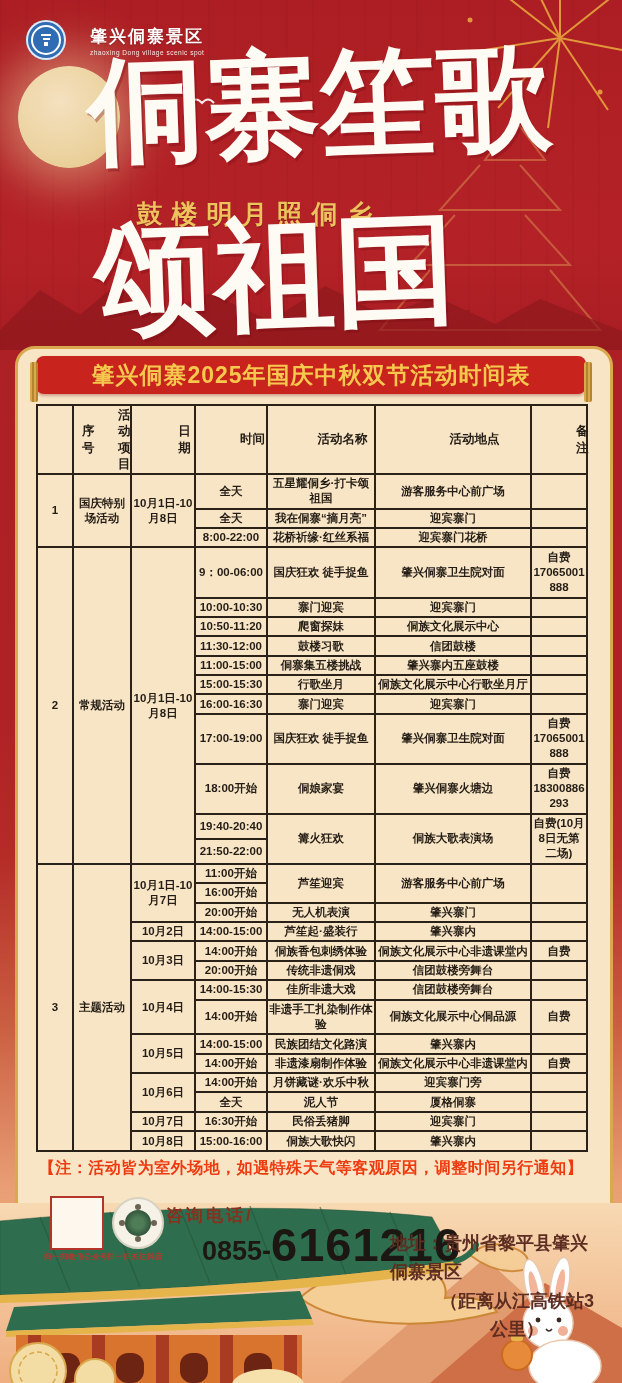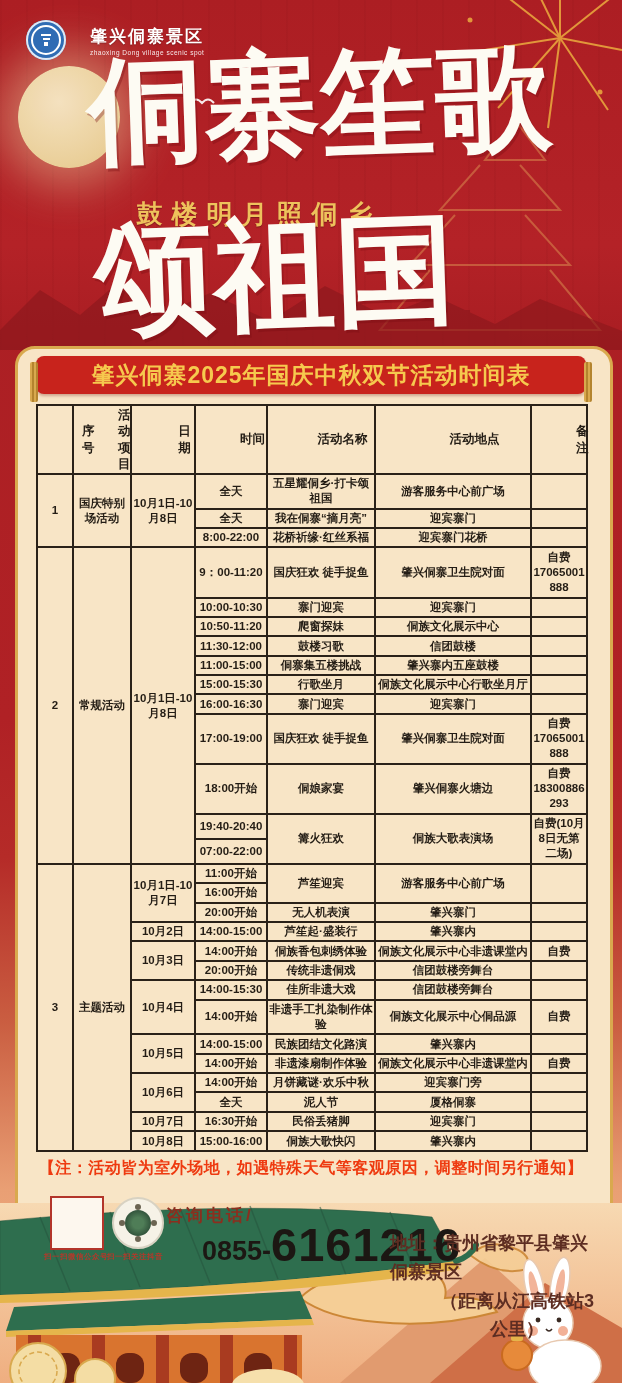--- a/index.html
+++ b/index.html
@@ -184,21 +184,21 @@
           <tr>
             <td class="c-time">8:00-22:00</td>
             <td class="c-name">花桥祈缘·红丝系福</td>
             <td class="c-venue">迎宾寨门花桥</td>
             <td class="c-note"></td>
           </tr>
           <tr>
             <td class="c-no" rowspan="11">2</td>
             <td class="c-proj" rowspan="11">常规活动</td>
             <td class="c-date" rowspan="11">10月1日-10月8日</td>
-            <td class="c-time">9：00-11:20</td>
+            <td class="c-time">9：00-06:00</td>
             <td class="c-name">国庆狂欢 徒手捉鱼</td>
             <td class="c-venue">肇兴侗寨卫生院对面</td>
             <td class="c-note">自费
 17065001888</td>
           </tr>
           <tr>
             <td class="c-time">10:00-10:30</td>
             <td class="c-name">寨门迎宾</td>
             <td class="c-venue">迎宾寨门</td>
             <td class="c-note"></td>
@@ -247,21 +247,21 @@
             <td class="c-note">自费
 18300886293</td>
           </tr>
           <tr>
             <td class="c-time">19:40-20:40</td>
             <td class="c-name" rowspan="2">篝火狂欢</td>
             <td class="c-venue" rowspan="2">侗族大歌表演场</td>
             <td class="c-note" rowspan="2">自费(10月8日无第二场)</td>
           </tr>
           <tr>
-            <td class="c-time">07:00-22:00</td>
+            <td class="c-time">21:50-22:00</td>
           </tr>
           <tr>
             <td class="c-no" rowspan="14">3</td>
             <td class="c-proj" rowspan="14">主题活动</td>
             <td class="c-date" rowspan="3">10月1日-10月7日</td>
             <td class="c-time">11:00开始</td>
             <td class="c-name" rowspan="2">芦笙迎宾</td>
             <td class="c-venue" rowspan="2">游客服务中心前广场</td>
             <td class="c-note" rowspan="2"></td>
           </tr>

